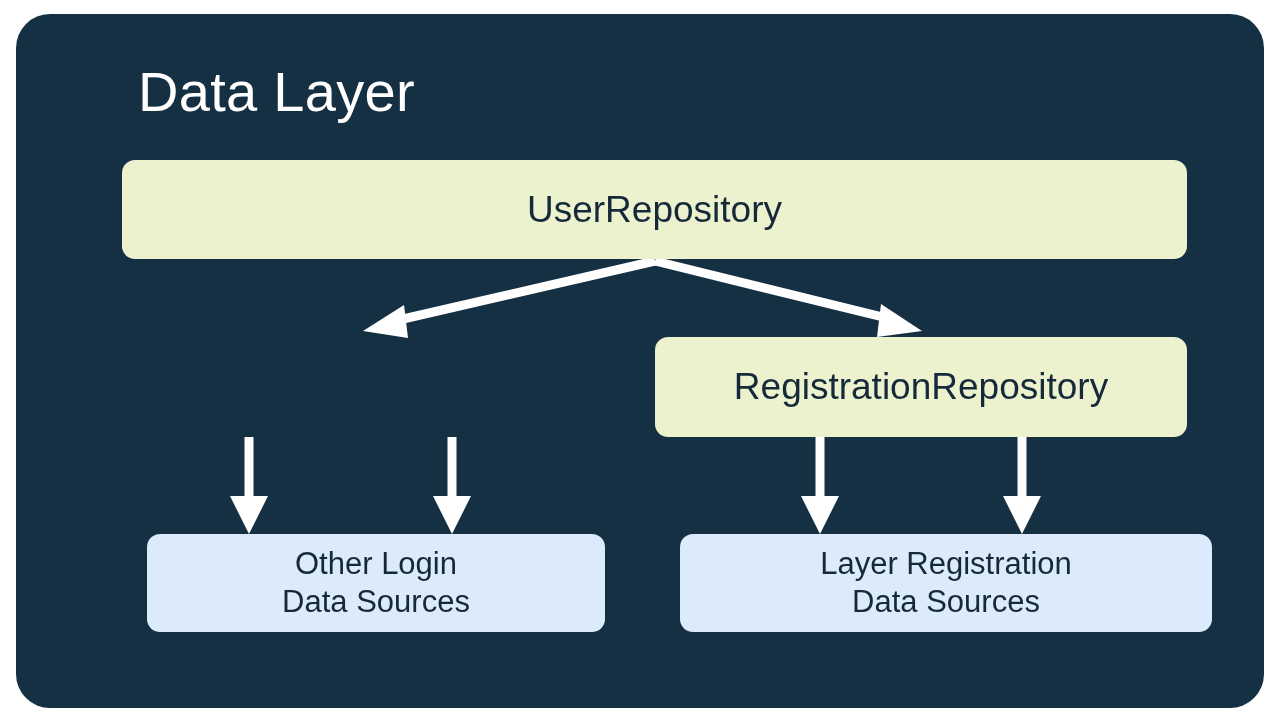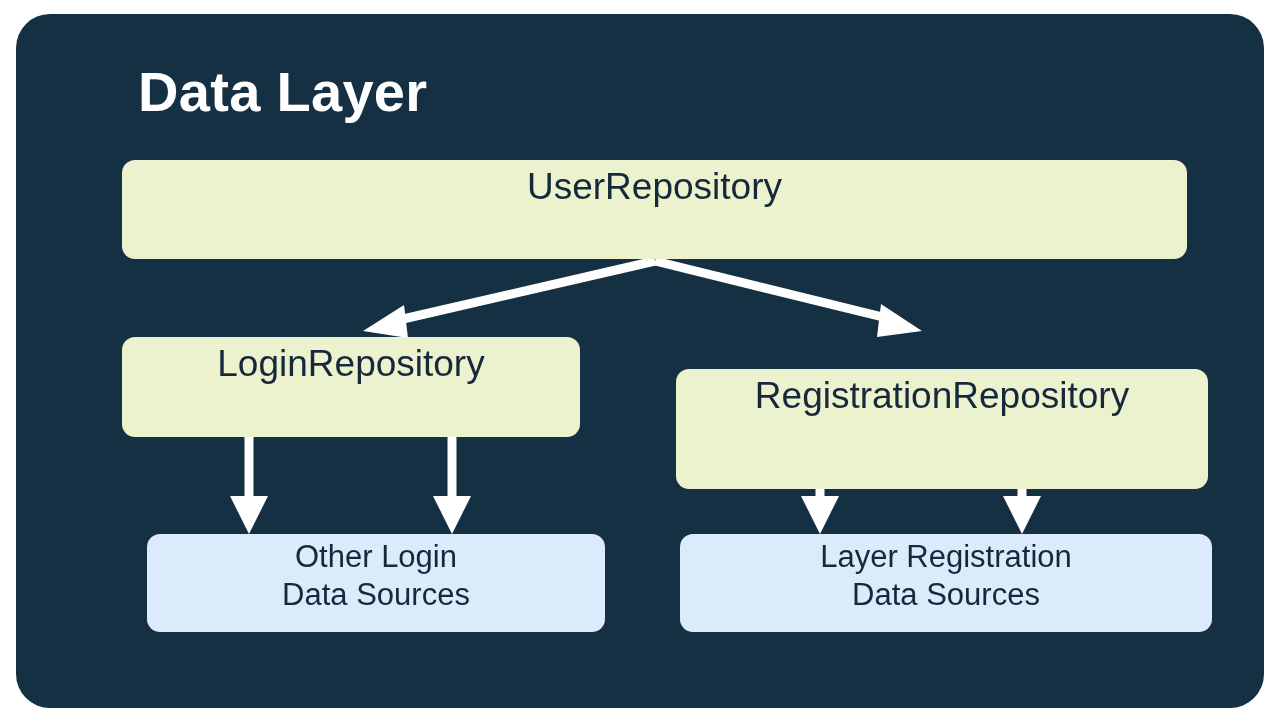--- a/index.html
+++ b/index.html
@@ -31,33 +31,34 @@
     background: #152F43;
     border-radius: 34px;
     box-sizing: border-box;
   }
 
   .panel-title {
     position: absolute;
     left: 122px;
     top: 50px;
     font-size: 56px;
-    font-weight: 700;
+    font-weight: 400;
     color: #FFFFFF;
     letter-spacing: 0.3px;
     line-height: 1.0;
     white-space: nowrap;
   }
 
   
   .node {
     position: absolute;
     box-sizing: border-box;
     border-radius: 13px;
     display: flex;
+    align-items: center;
     justify-content: center;
     text-align: center;
     color: #15293A;
     font-weight: 400;
     line-height: 1.22;
     padding: 4px 10px;
   }
   .node.repo {
     background: #EDF2CE;
   }
@@ -77,26 +78,25 @@
 
   
   #node-login-repository {
     left: 122px;
     top: 337px;
     width: 458px;
     height: 100px;
     font-size: 37px;
   }
   #node-registration-repository {
-    left: 676px;
+    left: 655px;
     top: 337px;
     width: 532px;
-    height: 120px;
+    height: 100px;
     font-size: 37px;
-    margin-top: 32px;
   }
 
   
   #node-other-login-sources {
     left: 122px;
     top: 534px;
     width: 458px;
     height: 98px;
     font-size: 31px;
   }
@@ -159,23 +159,20 @@
     <g>
       <line x1="1022" y1="437" x2="1022" y2="497" stroke="#FFFFFF" stroke-width="9"></line>
       <polygon points="1022,534 1003,496 1041,496" fill="#FFFFFF"></polygon>
     </g>
   </svg>
 
   <div class="node repo" id="node-user-repository">
     <span class="node-line">UserRepository</span>
   </div>
 
-  <div class="node repo" id="node-login-repository">
-    <span class="node-line">LoginRepository</span>
-  </div>
 
   <div class="node repo" id="node-registration-repository">
     <span class="node-line">RegistrationRepository</span>
   </div>
 
   <div class="node source" id="node-other-login-sources">
     <div>
       <span class="node-line">Other Login</span>
       <span class="node-line">Data Sources</span>
     </div>

